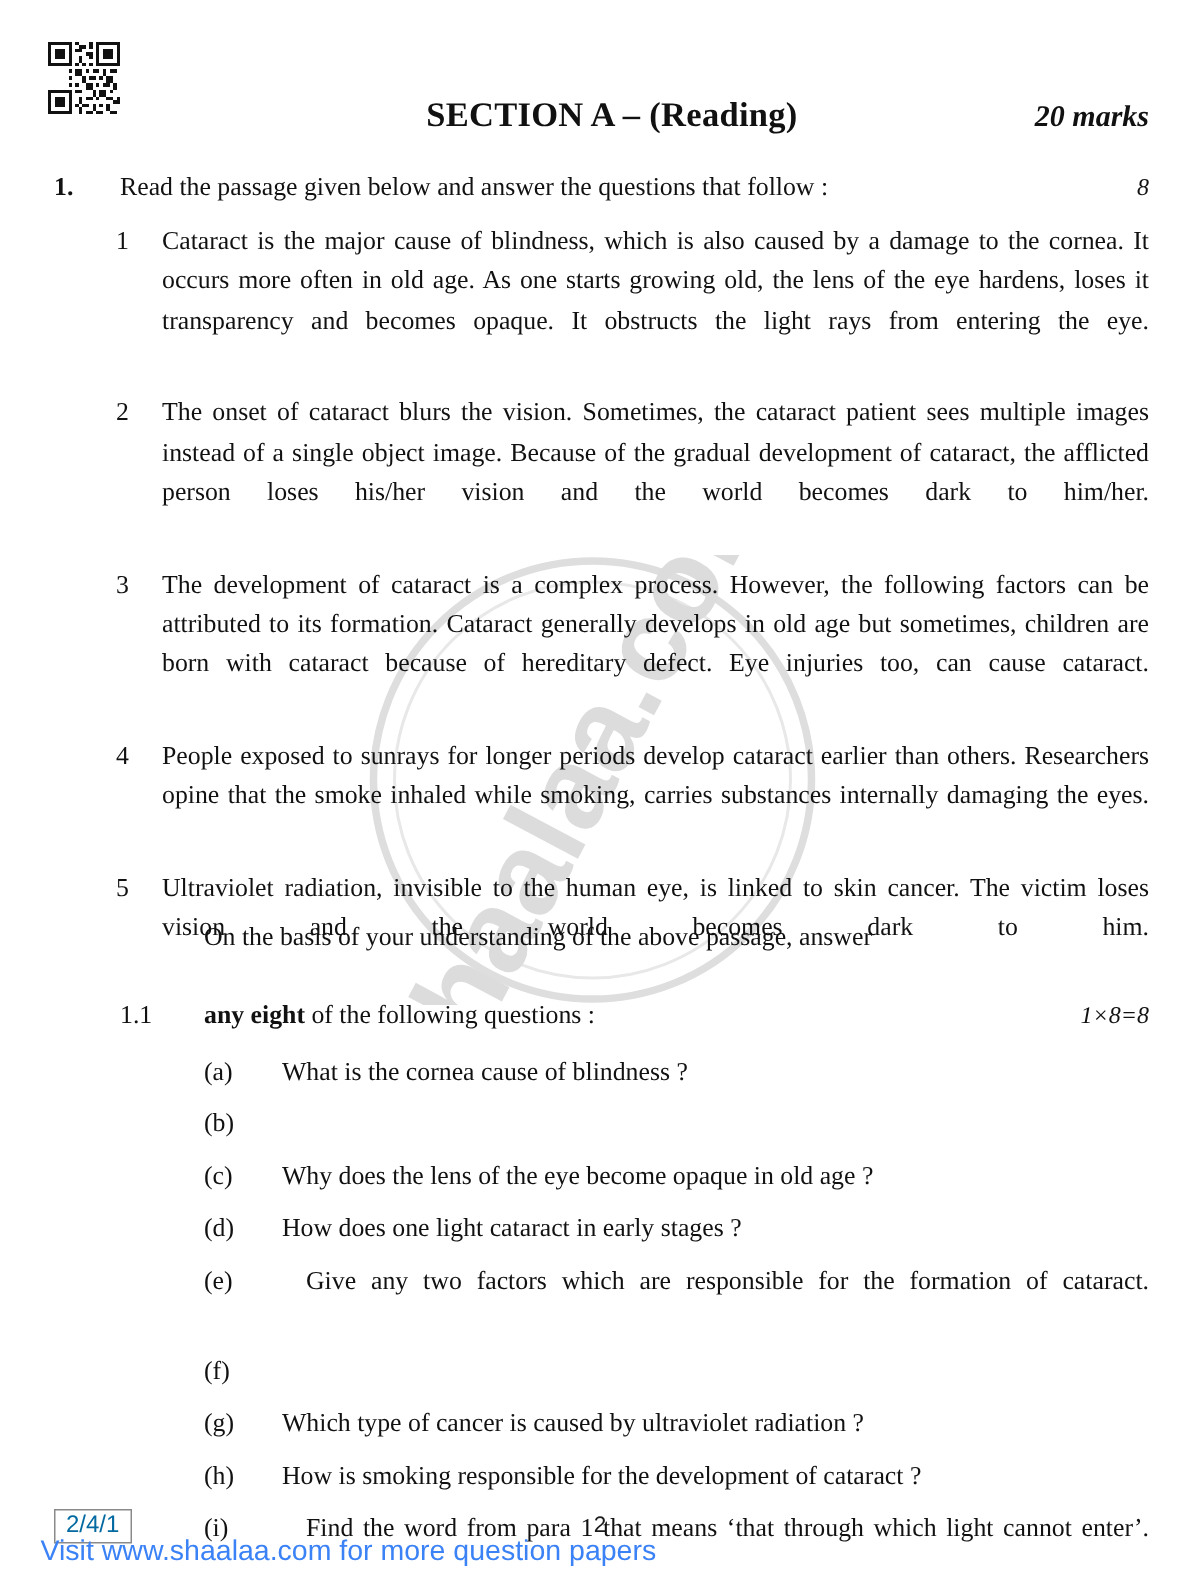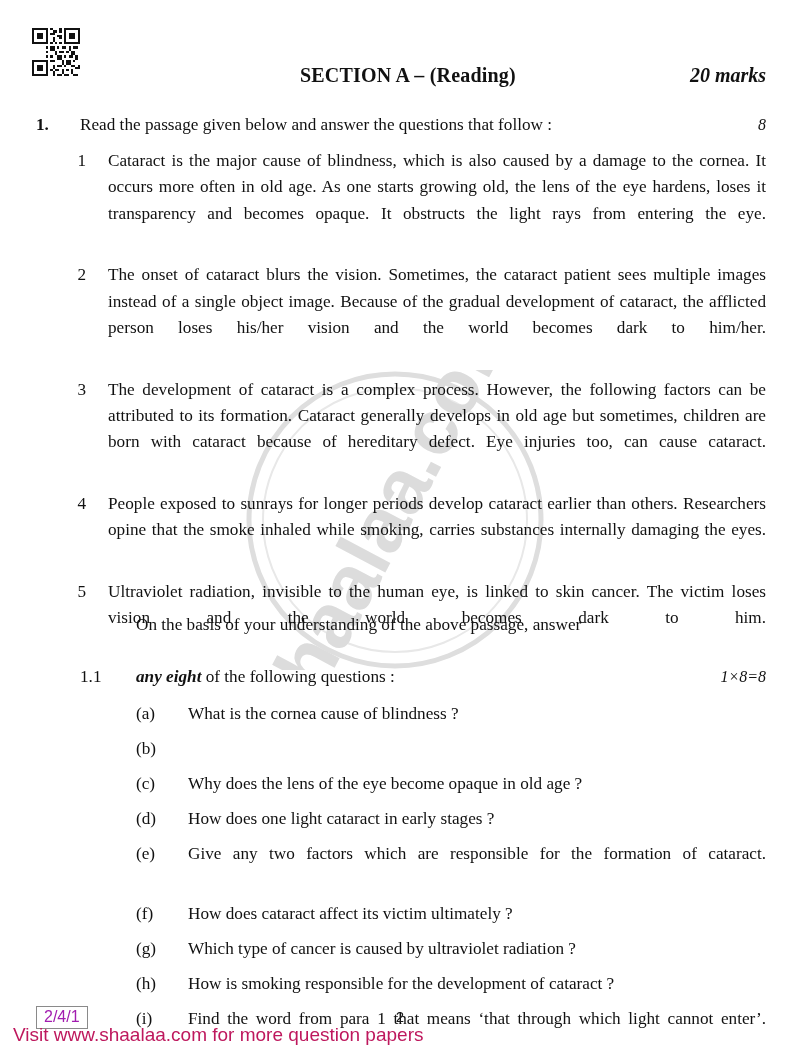--- a/index.html
+++ b/index.html
@@ -56,21 +56,21 @@
     top: 64px;
     width: 726px;
     display: flex;
     align-items: baseline;
     z-index: 2;
   }
   .section-title {
     flex: 1 1 auto;
     text-align: center;
     font-weight: bold;
-    font-size: 20px;
+    font-size: 23px;
     letter-spacing: .2px;
     padding-left: 86px;
   }
   .marks-total {
     flex: 0 0 auto;
     font-weight: bold;
     font-style: italic;
     font-size: 20px;
     white-space: nowrap;
   }
@@ -163,21 +163,20 @@
     width: 100%;
   }
   .subq-head .line2 {
     display: flex;
     align-items: baseline;
     justify-content: space-between;
   }
   .subq-head .line2 .lead { white-space: nowrap; }
   .subq-head .line2 .lead b {
     font-weight: bold;
-    font-style: italic;
   }
   .subq-head .line2 .mk {
     font-style: italic;
     font-size: 16px;
     white-space: nowrap;
     padding-left: 10px;
   }
 
   .qlist {
     margin-top: 12px;
@@ -193,20 +192,21 @@
     flex: 0 0 152px;
     padding-left: 100px;
     box-sizing: border-box;
   }
   .qitem .qtext {
     flex: 1 1 auto;
     text-align: left;
   }
   .qitem.justified .qtext {
     text-align: justify;
+    margin-left: 16px;
   }
   .qitem.justified .qtext::after {
     content: "";
     display: inline-block;
     width: 100%;
   }
 
   
   .footer {
     position: absolute;
@@ -219,39 +219,39 @@
   .code-box {
     position: absolute;
     left: 36px;
     top: 4px;
     border: 1px solid #8a8a8a;
     padding: 1px 7px 2px 7px;
     font-family: "Liberation Sans", "DejaVu Sans", sans-serif;
     font-size: 16px;
     line-height: 1.1;
     background: #ffffff;
-    color: #a21caf;
+    color: #0369a1;
   }
   .page-no {
     position: absolute;
     left: 0;
     top: 6px;
     width: 800px;
     text-align: center;
     font-family: "Liberation Sans", "DejaVu Sans", sans-serif;
     font-size: 15px;
     color: #1a1a1a;
   }
   .visit-line {
     position: absolute;
-    left: 13px;
+    left: 27px;
     top: 22px;
     font-family: "Liberation Sans", "DejaVu Sans", sans-serif;
     font-size: 19px;
-    color: #be185d;
+    color: #3b82f6;
     white-space: nowrap;
   }
 </style>
 </head>
 <body>
 
 <div class="page">
 
   <div class="watermark">
     <svg width="300" height="300" viewBox="0 0 300 300" aria-hidden="true">
@@ -410,21 +410,20 @@
         <span class="qtext">How does one light cataract in early stages ?</span>
       </div>
 
       <div class="qitem justified">
         <span class="letter">(e)</span>
         <span class="qtext">Give any two factors which are responsible for the formation of cataract.</span>
       </div>
 
       <div class="qitem">
         <span class="letter">(f)</span>
-        <span class="qtext">How does cataract affect its victim ultimately ?</span>
       </div>
 
       <div class="qitem">
         <span class="letter">(g)</span>
         <span class="qtext">Which type of cancer is caused by ultraviolet radiation ?</span>
       </div>
 
       <div class="qitem">
         <span class="letter">(h)</span>
         <span class="qtext">How is smoking responsible for the development of cataract ?</span>

